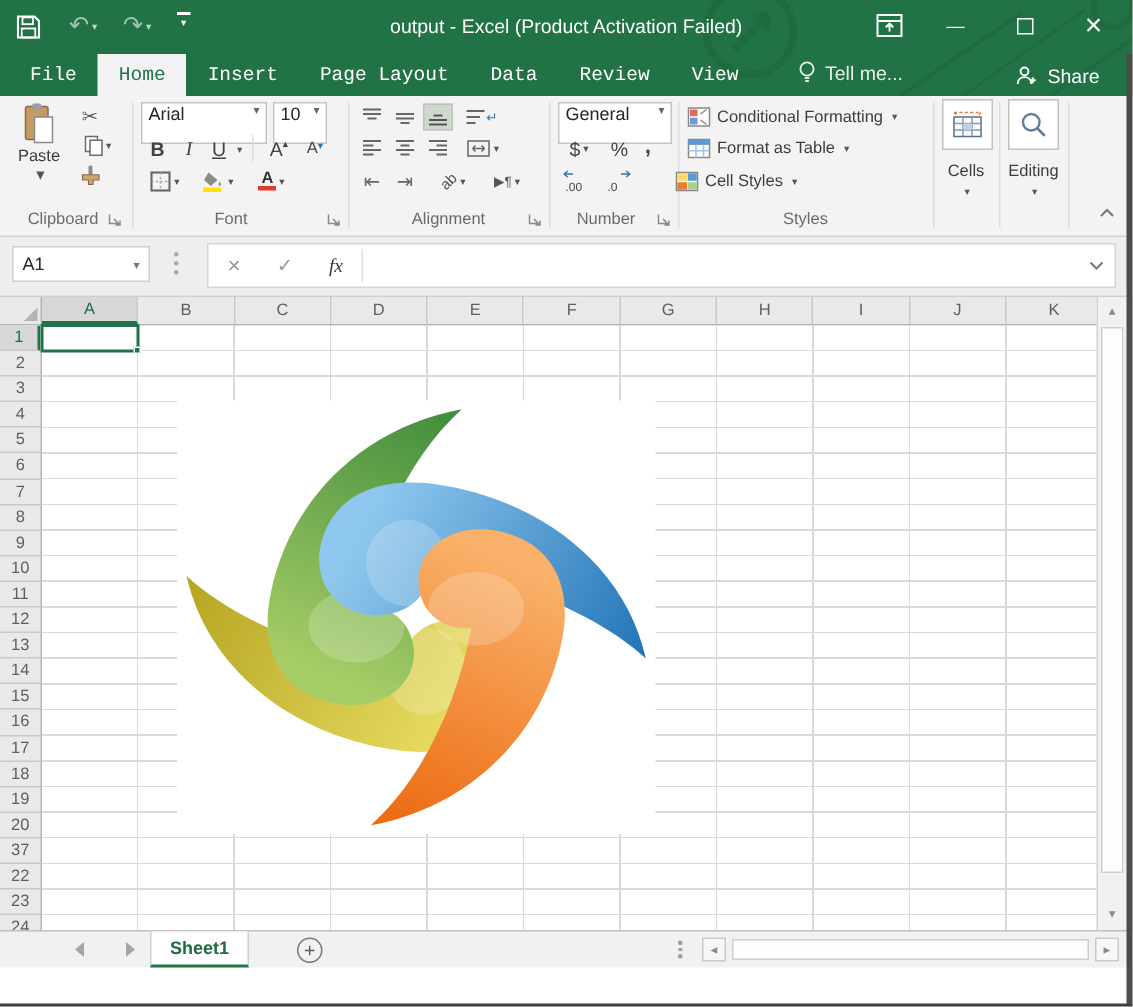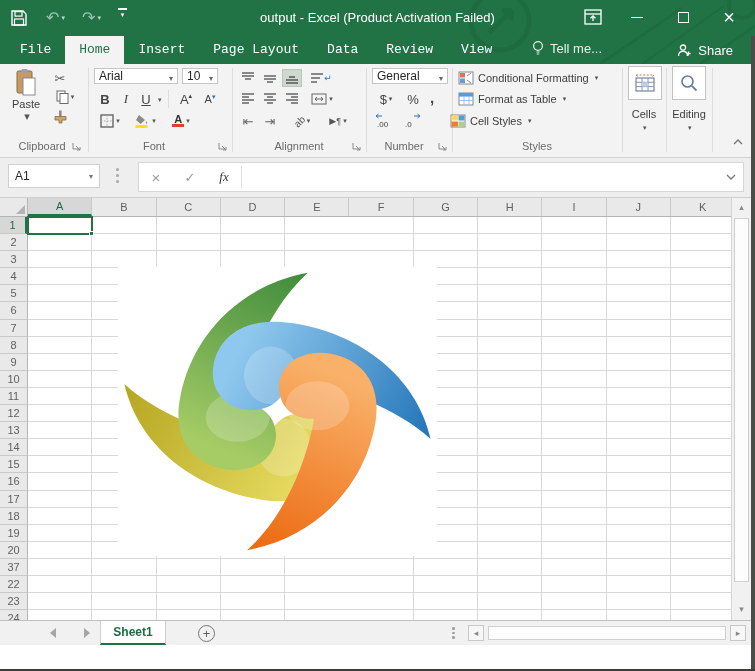--- a/index.html
+++ b/index.html
@@ -20,21 +20,21 @@
   .rtab { padding:0 14px; line-height:28px; font-size:13px; color:#fff; cursor:default;font-family:Liberation Mono, monospace; }
   .rtab.active { background:#f3f3f3; color:#217346; }
   .tellme { position:absolute; left:532px; top:40px; display:flex; align-items:center; gap:6px; color:#e8f0ea; font-size:13px; }
   .share { position:absolute; right:16px; top:39px; height:23px; display:flex; align-items:center; gap:6px; color:#fff; font-size:13px; padding:0 6px; }
 
   
   .ribbon { position:absolute; left:0; top:64px; width:755px; height:94px; background:#f3f3f3; border-bottom:1px solid #d2d2d2; font-size:11px; color:#3d3d3d; }
   .gsep { position:absolute; top:4px; height:84px; width:1px; background:#dddddd; }
   .glabel { position:absolute; top:76px; height:14px; font-size:11px; color:#6a6a6a; text-align:center; }
   .launcher { position:absolute; top:78px; width:10px; height:10px; }
-  .combo { position:absolute; height:16px; background:#fff; border:1px solid #c5c5c5; display:flex; align-items:flex-end; font-size:12px; padding:0 4px; color:#262626; }
+  .combo { position:absolute; height:28px; background:#fff; border:1px solid #c5c5c5; display:flex; align-items:flex-start; font-size:12px; padding:0 4px; color:#262626; }
   .combo .cbx { margin-left:auto; font-size:8px; color:#666; }
   .rbtn { position:absolute; display:flex; align-items:center; justify-content:center; color:#444; }
   .sel-btn { background:#cfd8cf; border:1px solid #b9c6ba; }
   .ddc { font-size:7px; color:#555; margin-left:2px; }
   .paste { position:absolute; left:4px; top:4px; width:44px; height:70px; display:flex; flex-direction:column; align-items:center; }
   .paste span { font-size:11px; }
   .bigbtn-box { position:absolute; top:2px; width:34px; height:34px; background:#fff; border:1px solid #c2c2c2; display:flex; align-items:center; justify-content:center; }
   .bold-b { font-weight:bold; font-size:13px; }
   .ital-i { font-style:italic; font-family:"Liberation Serif","DejaVu Serif",serif; font-size:13px; }
   .under-u { text-decoration:underline; font-size:13px; }

